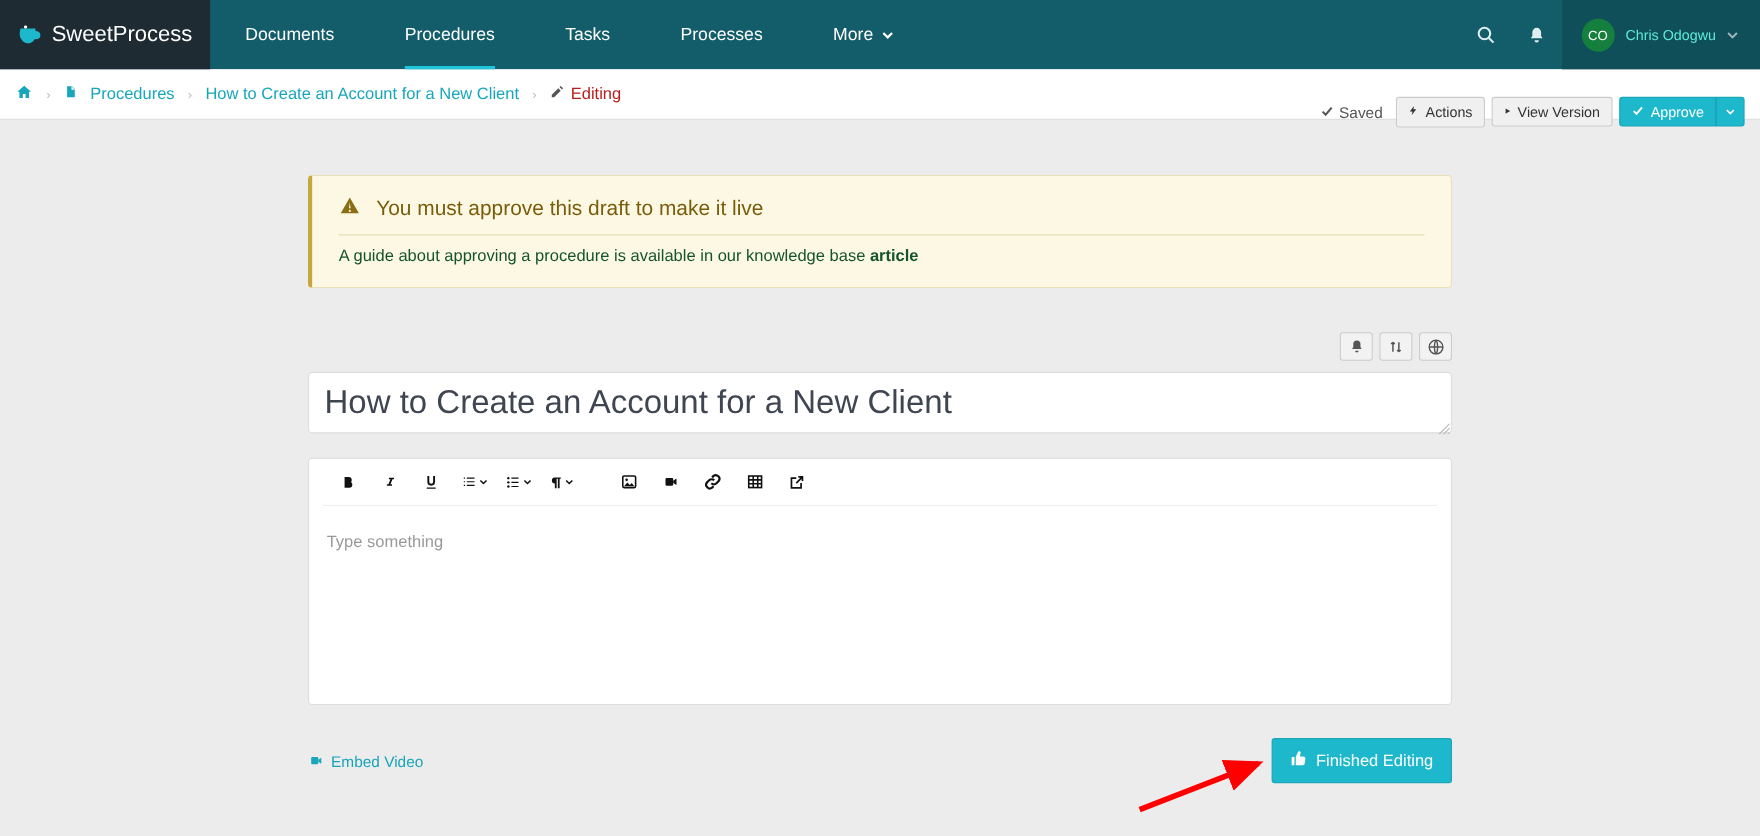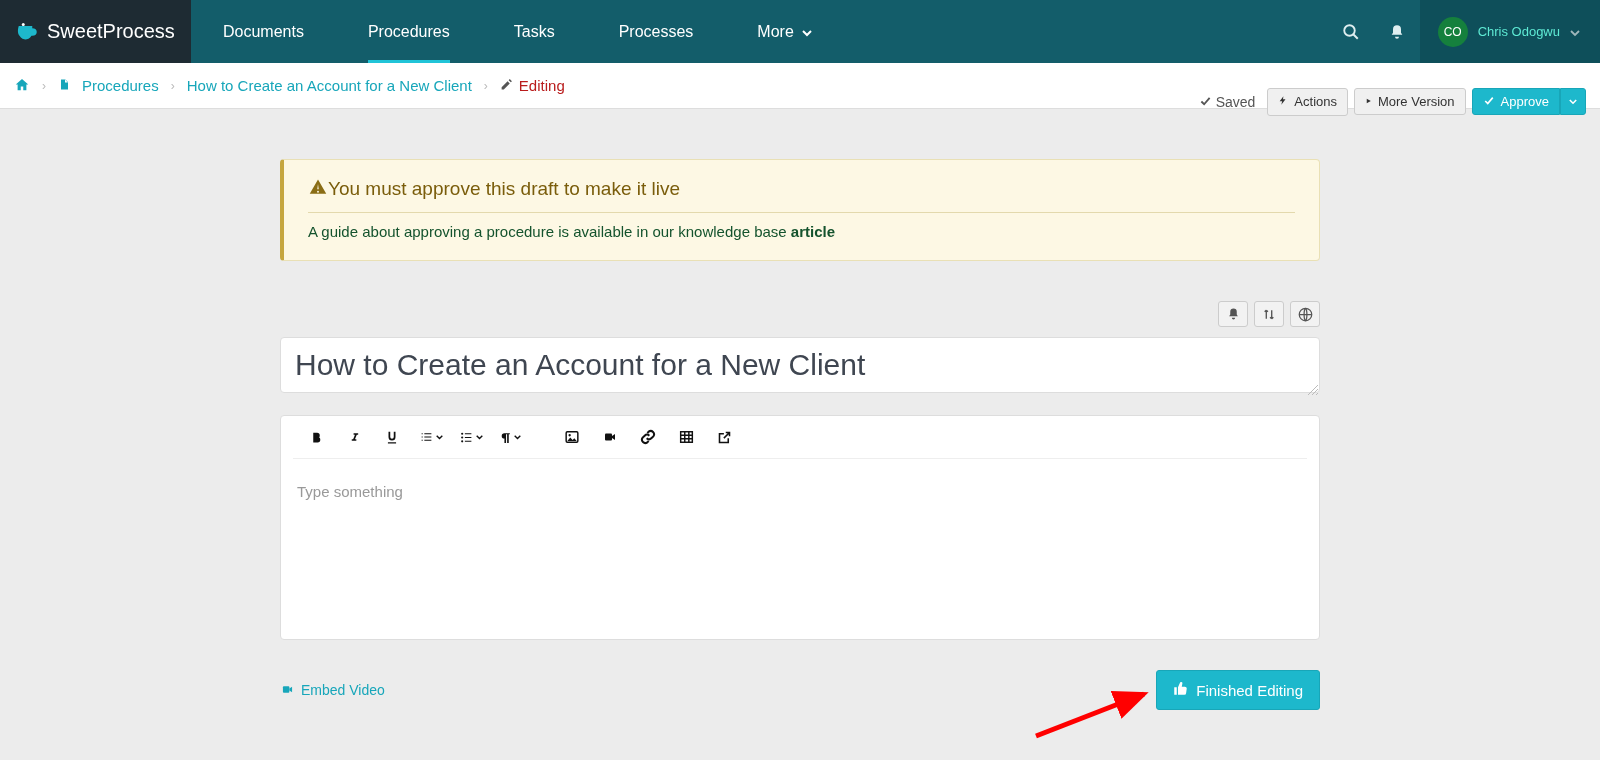--- a/index.html
+++ b/index.html
@@ -35,21 +35,21 @@
   .saved { color: #555; font-size: 14px; display: flex; align-items: center; gap: 4px; margin-right: 6px; }
   .btn { background: #f0f0f0; border: 1px solid #ccc; border-radius: 3px; padding: 5px 10px; font-size: 13px; color: #333; display: flex; align-items: center; gap: 6px; cursor: pointer; }
   .btn-group { display: flex; }
   .btn-approve { background: #1db8cc; border-color: #18a6b8; color: #fff; border-radius: 3px 0 0 3px; }
   .btn-approve-drop { background: #1db8cc; border-color: #18a6b8; color: #fff; border-left: 1px solid #18a6b8; border-radius: 0 3px 3px 0; padding: 5px 8px; }
 
   
   .main { width: 1040px; margin: 50px auto 0; }
 
   .alert { background: #fdf8e4; border: 1px solid #e9e0b5; border-left: 4px solid #c5a63f; border-radius: 4px; padding: 18px 24px 20px; }
-  .alert-top { display: flex; align-items: center; }
+  .alert-top { display: flex; align-items: center; gap: 14px; }
   .alert-top .warn-icon { color: #8a6d15; }
   .alert-title { color: #7a5d0b; font-size: 19px; font-weight: 400; }
   .alert-hr { border: none; border-top: 1px solid #e3d9ad; margin: 12px 0 10px; }
   .alert-sub { color: #14532d; font-size: 15px; }
   .alert-sub strong { font-weight: 700; }
 
   .mini-tools { display: flex; justify-content: flex-end; gap: 6px; margin-top: 40px; }
   .mini-btn { width: 30px; height: 26px; border: 1px solid #ccc; background: #f2f2f2; border-radius: 3px; display: flex; align-items: center; justify-content: center; color: #555; cursor: pointer; }
 
   .title-input { width: 100%; border: 1px solid #ddd; border-radius: 4px; padding: 12px 14px; font-size: 30px; color: #3f4651; font-weight: 300; margin-top: 10px; resize: none; font-family: inherit; background: #fff; height: 56px; line-height: 32px; }
@@ -166,21 +166,21 @@
     <button class="btn">
       <span><svg width="10" height="13" viewBox="0 0 24 24">
             <path fill="#333" d="M13 2L4 14h6l-2 8 10-13h-6z"></path>
           </svg></span>
       <span>Actions</span>
     </button>
     <button class="btn">
       <span><svg width="7" height="10" viewBox="0 0 24 24">
             <path fill="#333" d="M6 4l14 8-14 8z"></path>
           </svg></span>
-      <span>More Version</span>
+      <span>View Version</span>
     </button>
     <div class="btn-group">
       <button class="btn btn-approve">
         <span><svg width="12" height="10" viewBox="0 0 24 24">
               <path fill="none" stroke="#fff" stroke-width="4" d="M3 12l6 6L21 4"></path>
             </svg></span>
         <span>Approve</span>
       </button>
       <button class="btn btn-approve-drop">
         <svg width="8" height="6" viewBox="0 0 10 7">

